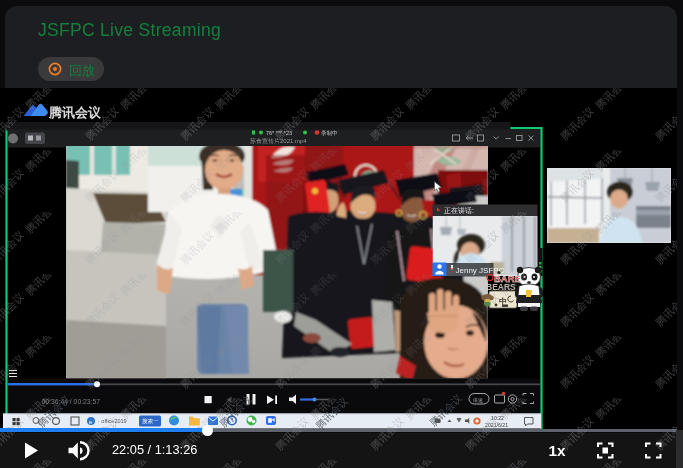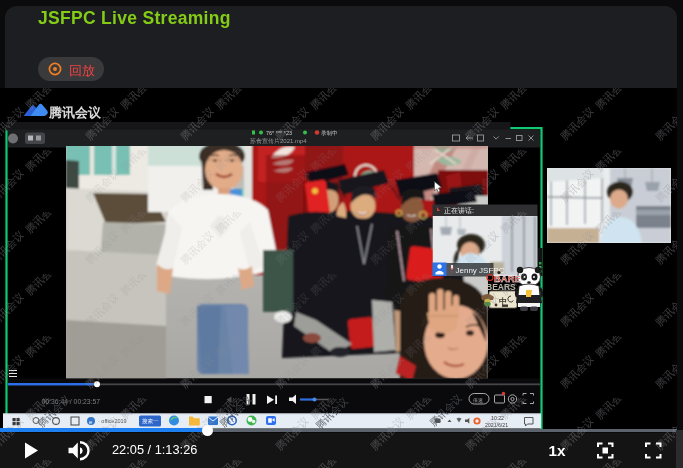--- a/index.html
+++ b/index.html
@@ -6,27 +6,27 @@
   html,body { width:683px; height:468px; background:#0b0b0d; overflow:hidden;
     font-family:"Liberation Sans", sans-serif; }
   .abs { position:absolute; }
   #page { position:relative; width:683px; height:468px; }
 </style>
 </head>
 <body>
 <div id="page">
 
   <div class="abs" style="left:5px; top:6px; width:672px; height:82px; background:#1c1e21; border-radius:12px 12px 0 0;"></div>
-  <div class="abs" style="left:38px; top:8px; color:#84cc16; font-size:17.5px; letter-spacing:0.3px;font-weight:bold;">JSFPC Live Streaming</div>
+  <div class="abs" style="left:38px; top:20px; color:#15803d; font-size:17.5px; letter-spacing:0.3px;">JSFPC Live Streaming</div>
   <div class="abs" style="left:38px; top:57px; width:66px; height:24px; background:#3a3a3c; border-radius:12px;"></div>
   <svg class="abs" style="left:47px; top:61px;" width="16" height="16" viewBox="0 0 16 16">
     <circle cx="8" cy="8" r="5.6" fill="none" stroke="#ef7d22" stroke-width="1.7"></circle>
     <circle cx="8" cy="8" r="2" fill="#ef7d22"></circle>
   </svg>
-  <div class="abs" style="left:69px; top:62px; color:#ef4444; font-size:13px;">回放</div>
+  <div class="abs" style="left:69px; top:62px; color:#15803d; font-size:13px;">回放</div>
 
   <div class="abs" style="left:0; top:88px; width:683px; height:344px; background:#000;"></div>
 
   <svg id="vid" class="abs" style="left:0; top:88px;" width="683" height="344" viewBox="0 88 683 344">
     <defs>
       <filter id="b1" x="-20%" y="-20%" width="140%" height="140%">
           <feGaussianBlur stdDeviation="1.1"></feGaussianBlur>
         </filter>
       <filter id="b2" x="-30%" y="-30%" width="160%" height="160%">
           <feGaussianBlur stdDeviation="2"></feGaussianBlur>

